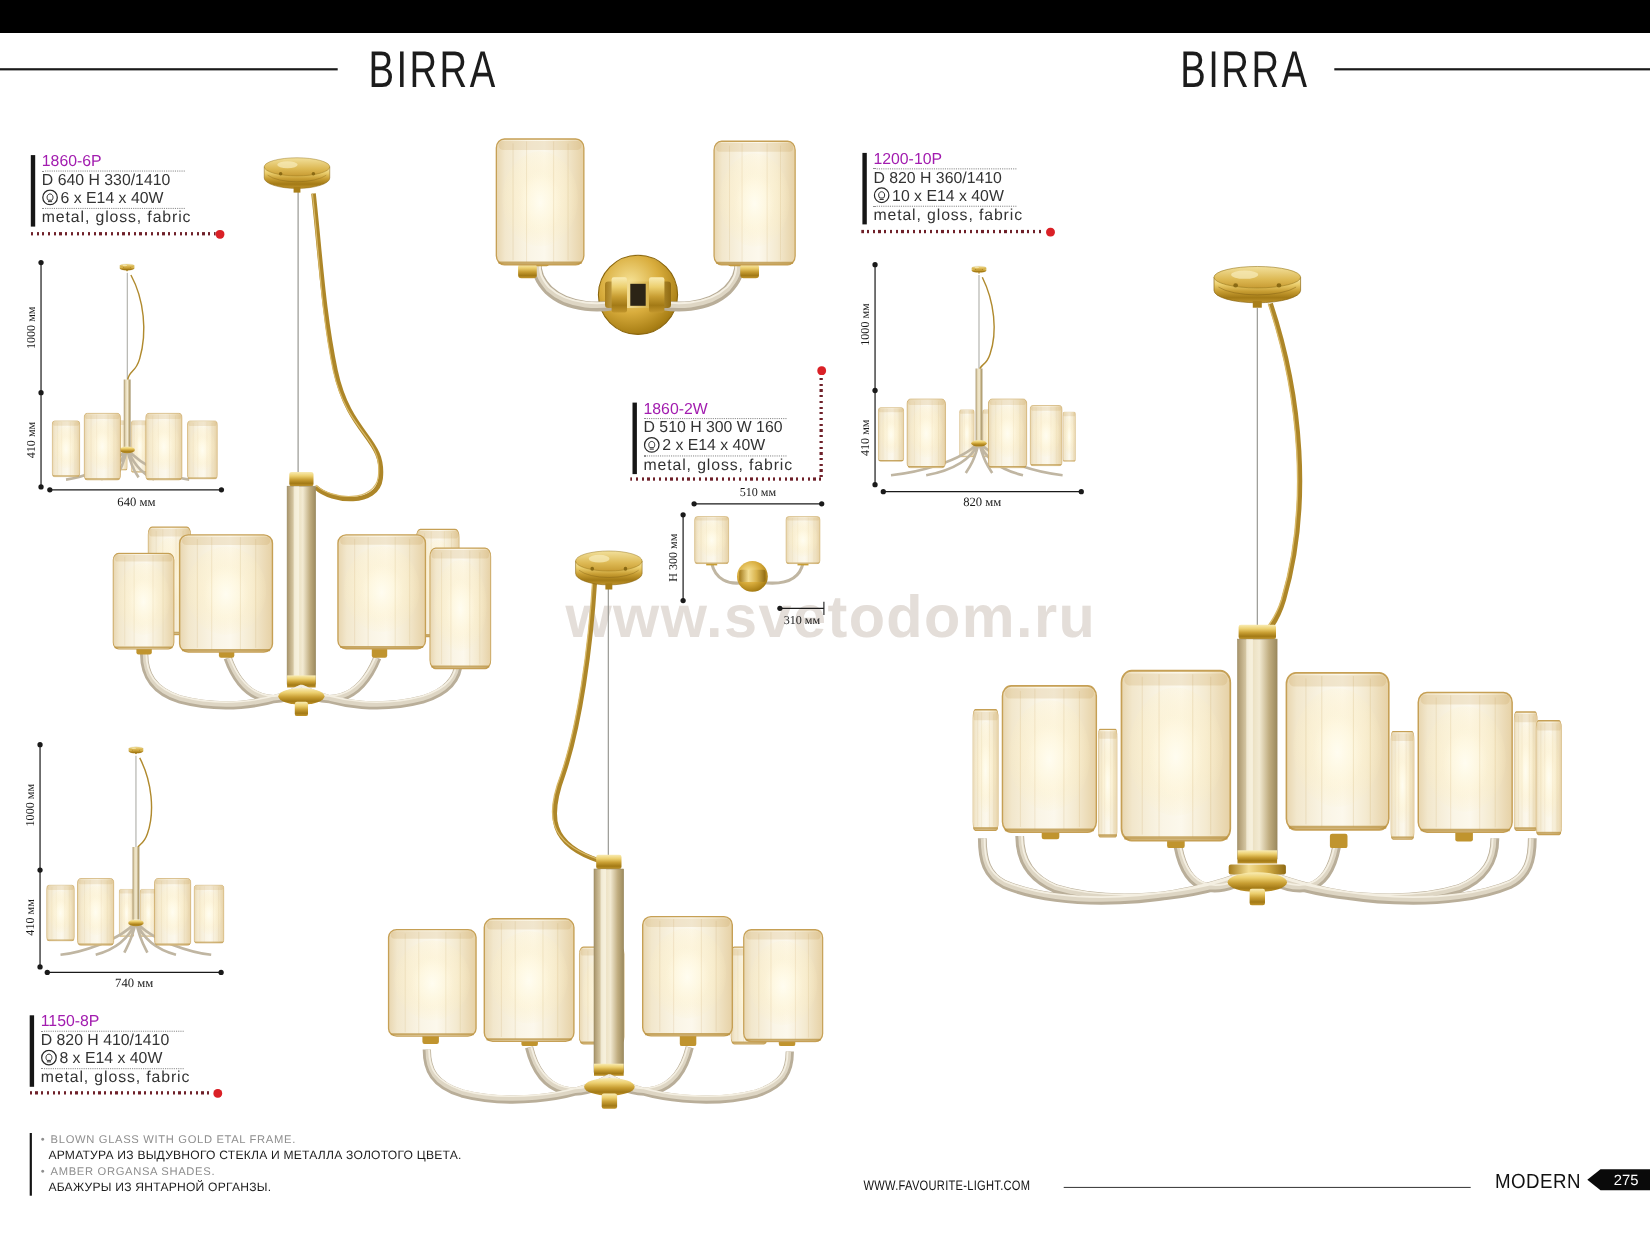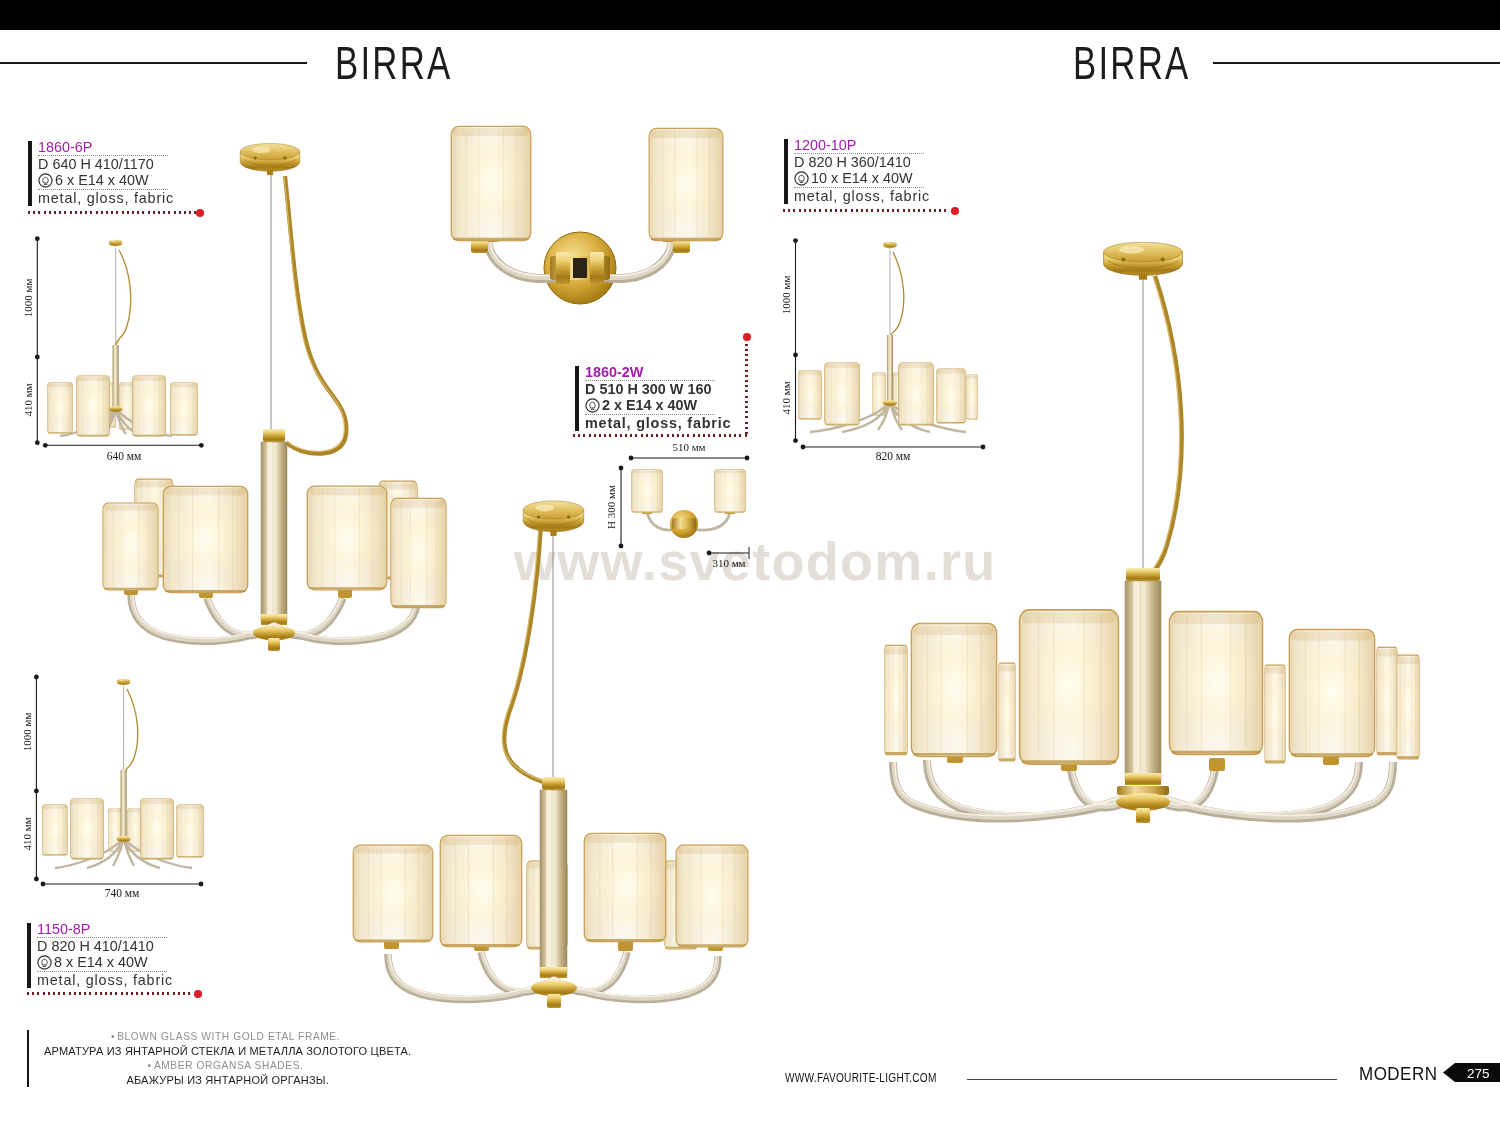--- a/index.html
+++ b/index.html
@@ -43,32 +43,32 @@
   <div class="abs hline" style="left:1213px;top:62px;width:287px;"></div>
   <div class="abs birra" style="left:335px;top:38.5px;">BIRRA</div>
   <div class="abs birra" style="left:1073px;top:38.5px;">BIRRA</div>
 
   <div class="abs wm" style="left:514px;top:530px;">www.svetodom.ru</div>
 
   <div class="spec" style="left:28px;top:140px;">
     <div class="bar"></div>
     <div class="rows">
       <div class="r rc">1860-6P</div>
-      <div class="r">D 640 H 410/1170</div>
+      <div class="r">D 640 H 330/1410</div>
       <div class="r rb"><svg class="bulbi" width="15" height="15" viewBox="0 0 15 15">
             <circle cx="7.5" cy="7.5" r="6.6" fill="none" stroke="#2a2a2a" stroke-width="1.15"></circle>
             <path d="M5.6,11.3 L9.4,11.3 M5.8,10 L9.2,10 M5.8,10 C3.9,7.9 4.9,4.3 7.5,4.3 C10.1,4.3 11.1,7.9 9.2,10" fill="none" stroke="#2a2a2a" stroke-width="0.9"></path>
           </svg>6 x E14 x 40W</div>
       <div class="r rm">metal, gloss, fabric</div>
     </div>
   </div>
   <div class="redline" style="left:28px;top:211px;width:168px;"></div>
   <div class="reddot" style="left:196px;top:209px;"></div>
 
-  <div class="spec" style="left:575px;top:365px;font-weight:bold;">
+  <div class="spec" style="left:575px;top:365px;">
     <div class="bar"></div>
     <div class="rows">
       <div class="r rc">1860-2W</div>
       <div class="r">D 510 H 300 W 160</div>
       <div class="r rb"><svg class="bulbi" width="15" height="15" viewBox="0 0 15 15">
             <circle cx="7.5" cy="7.5" r="6.6" fill="none" stroke="#2a2a2a" stroke-width="1.15"></circle>
             <path d="M5.6,11.3 L9.4,11.3 M5.8,10 L9.2,10 M5.8,10 C3.9,7.9 4.9,4.3 7.5,4.3 C10.1,4.3 11.1,7.9 9.2,10" fill="none" stroke="#2a2a2a" stroke-width="0.9"></path>
           </svg>2 x E14 x 40W</div>
       <div class="r rm">metal, gloss, fabric</div>
     </div>
@@ -100,23 +100,23 @@
       <div class="r rb"><svg class="bulbi" width="15" height="15" viewBox="0 0 15 15">
             <circle cx="7.5" cy="7.5" r="6.6" fill="none" stroke="#2a2a2a" stroke-width="1.15"></circle>
             <path d="M5.6,11.3 L9.4,11.3 M5.8,10 L9.2,10 M5.8,10 C3.9,7.9 4.9,4.3 7.5,4.3 C10.1,4.3 11.1,7.9 9.2,10" fill="none" stroke="#2a2a2a" stroke-width="0.9"></path>
           </svg>8 x E14 x 40W</div>
       <div class="r rm">metal, gloss, fabric</div>
     </div>
   </div>
   <div class="redline" style="left:27px;top:992px;width:166px;"></div>
   <div class="reddot" style="left:194px;top:990px;"></div>
 
-  <div class="blt" style="left:27px;top:1030px;text-align:center;">
+  <div class="blt" style="left:27px;top:1030px;">
     <div class="g"><b>•</b>BLOWN GLASS WITH GOLD ETAL FRAME.</div>
-    <div class="d">АРМАТУРА ИЗ ЯНТАРНОЙ СТЕКЛА И МЕТАЛЛА ЗОЛОТОГО ЦВЕТА.</div>
+    <div class="d">АРМАТУРА ИЗ ВЫДУВНОГО СТЕКЛА И МЕТАЛЛА ЗОЛОТОГО ЦВЕТА.</div>
     <div class="g"><b>•</b>AMBER ORGANSA SHADES.</div>
     <div class="d">АБАЖУРЫ ИЗ ЯНТАРНОЙ ОРГАНЗЫ.</div>
   </div>
 
   <div class="fav" style="left:785px;top:1070.5px;">WWW.FAVOURITE-LIGHT.COM</div>
   <div class="abs" style="left:967px;top:1078.5px;width:370px;height:1.3px;background:#444;"></div>
   <div class="modern" style="left:1359px;top:1063px;">MODERN</div>
   <svg class="abs" style="left:1437px;top:1058px;" width="63" height="30">
     <polygon points="63,5 18,5 6,14.5 18,24 63,24" fill="#0a0a0a"></polygon>
     <text x="30" y="19.5" font-size="13.5" fill="#fff" font-family="Liberation Sans">275</text>

